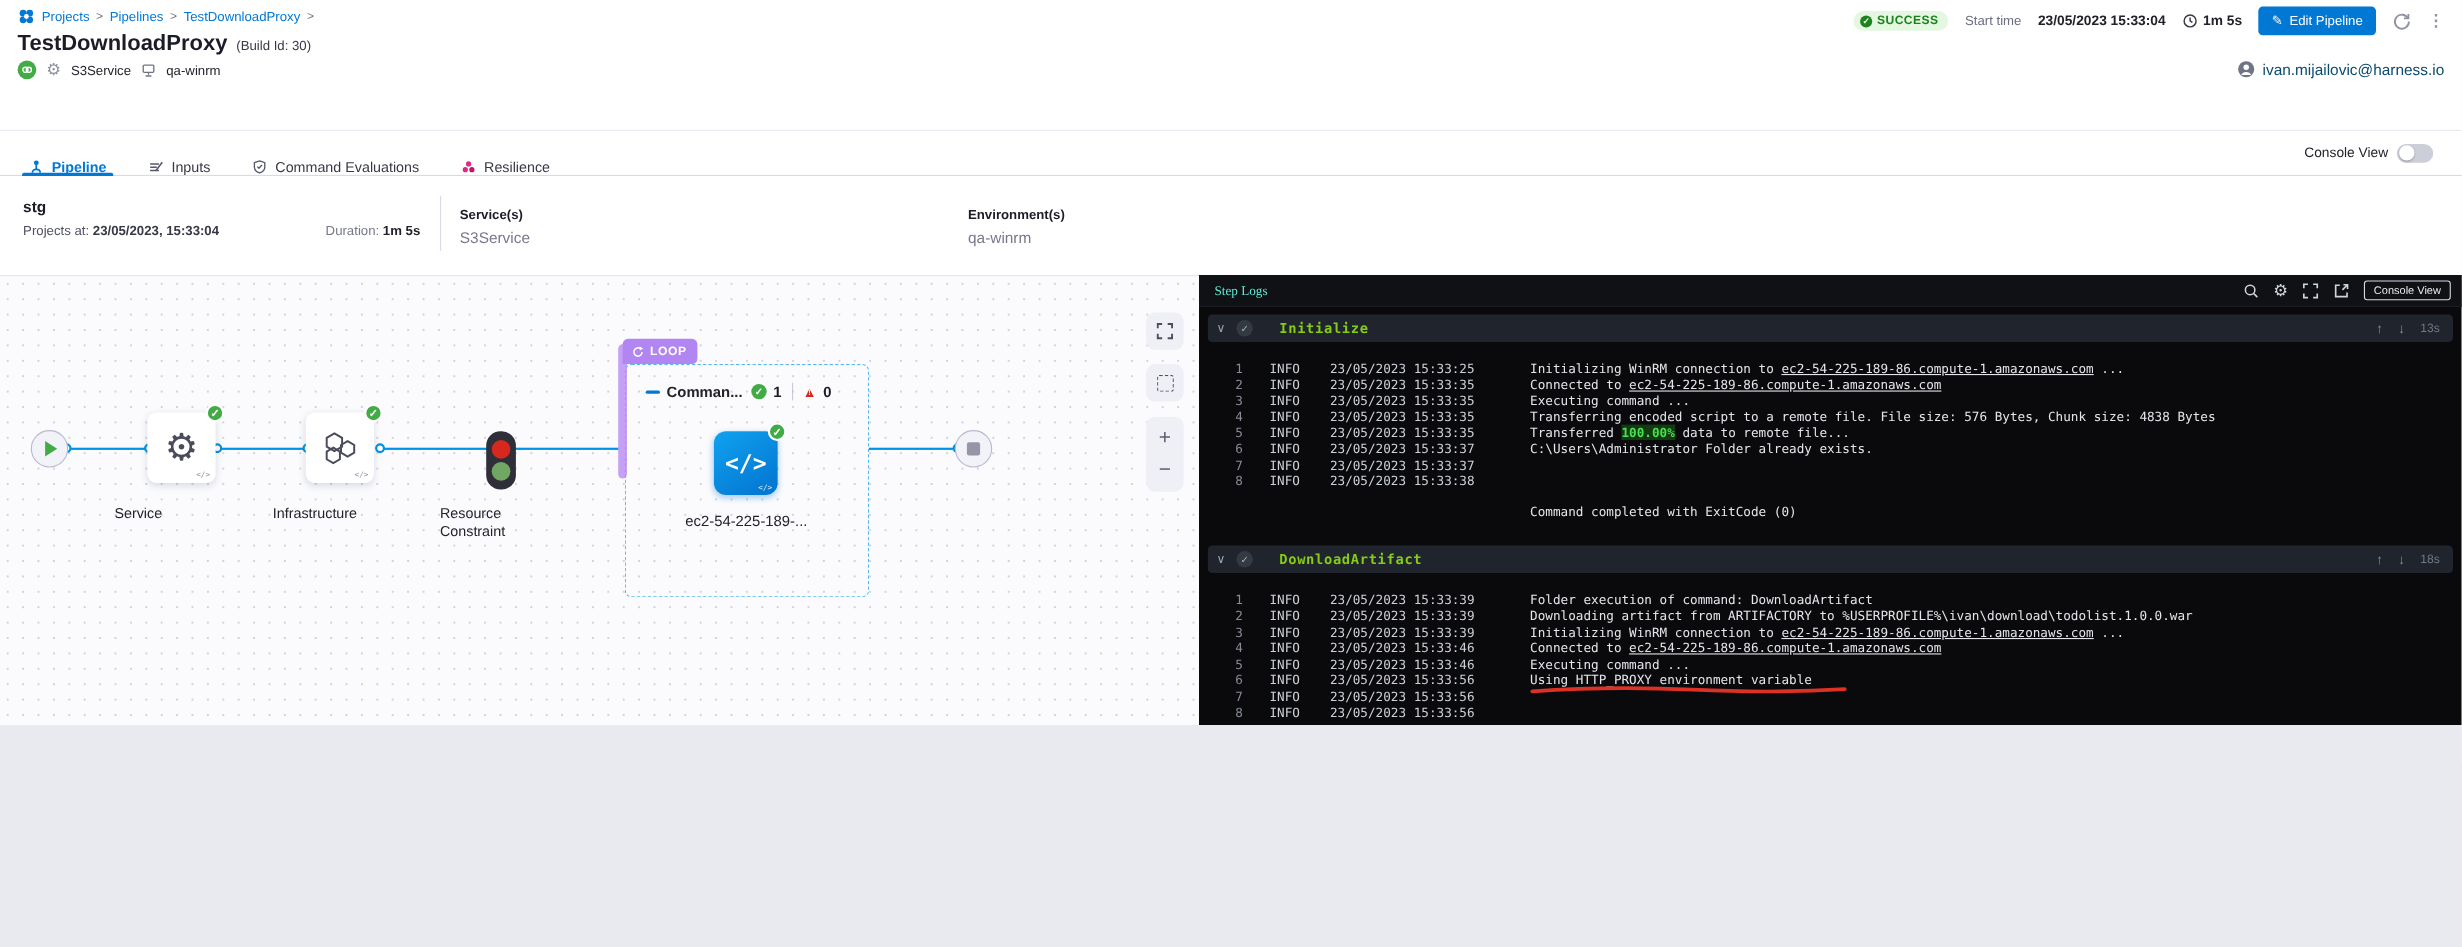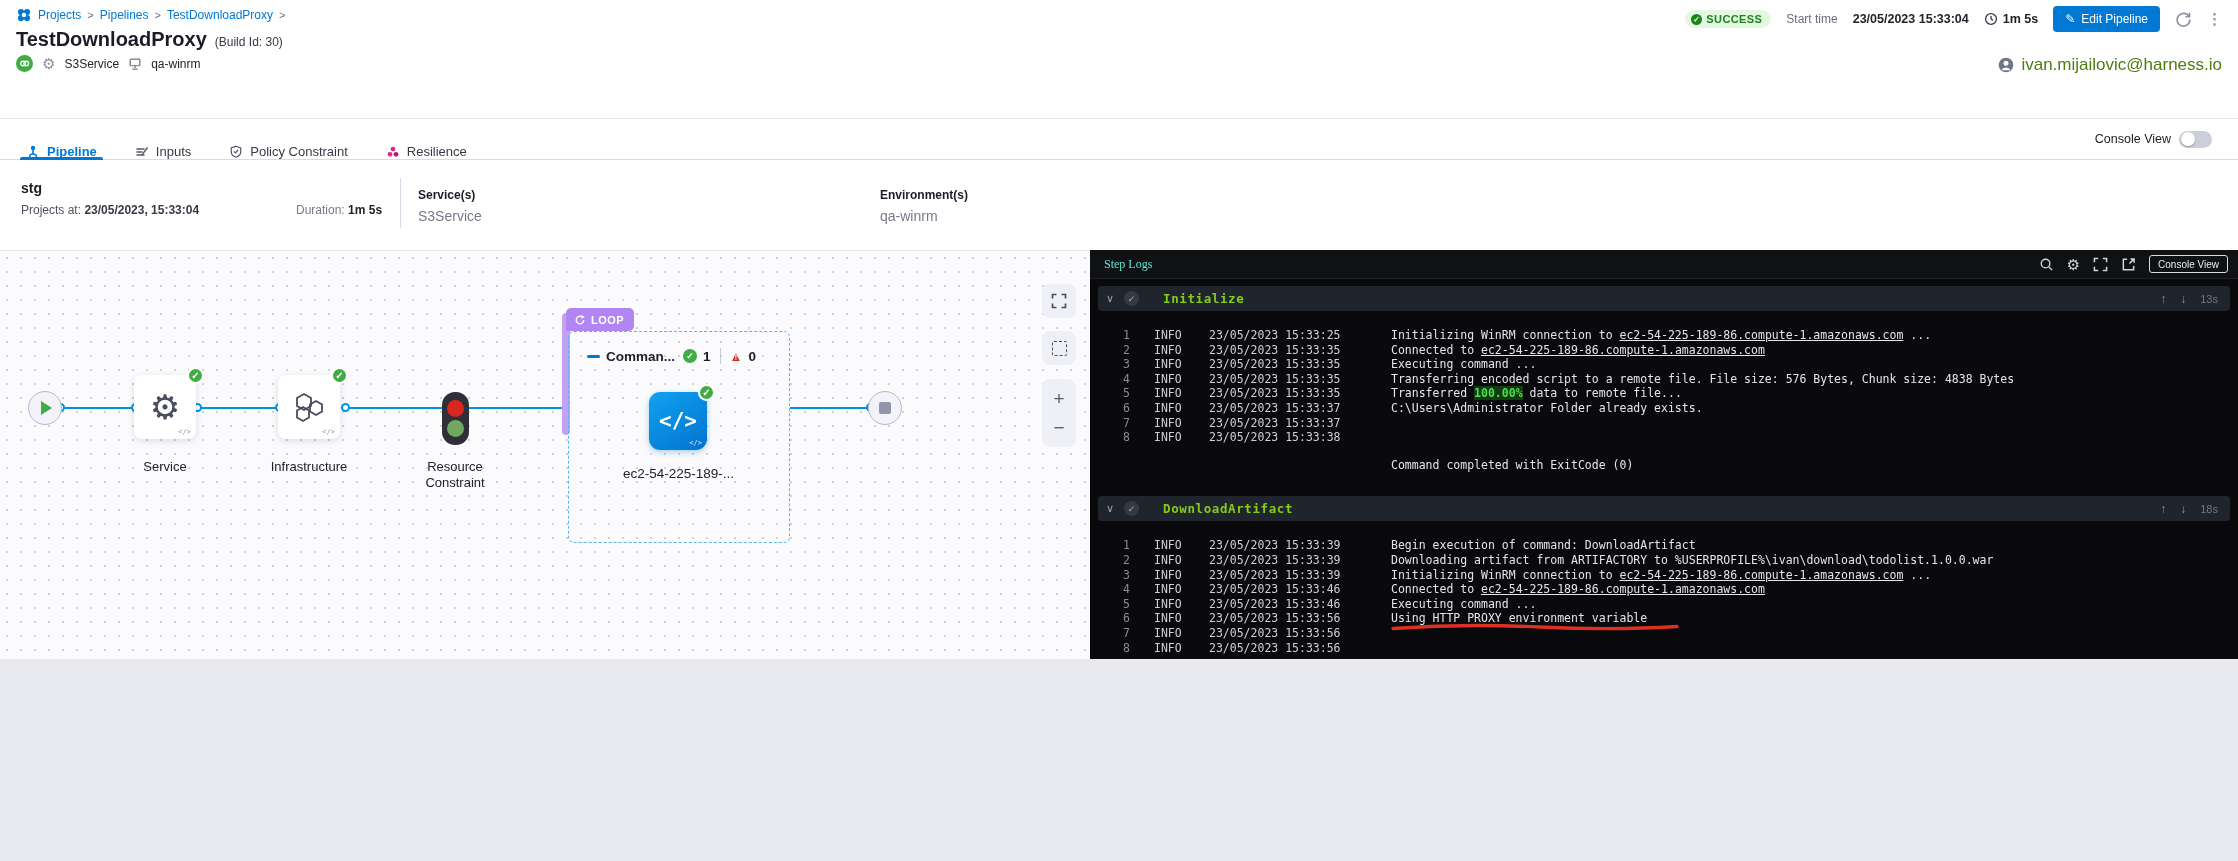--- a/index.html
+++ b/index.html
@@ -19,21 +19,21 @@
   .grn-circ{width:17px;height:17px;border-radius:50%;background:#42ab45;display:inline-flex;align-items:center;justify-content:center;}
   .hdr-right{position:absolute;right:16px;top:6px;display:flex;align-items:center;gap:15px;}
   .pill-success{background:#e4f7e1;color:#1b841d;font-size:11px;font-weight:bold;letter-spacing:.4px;padding:3px 9px 3px 6px;border-radius:9px;display:flex;align-items:center;gap:4px;}
   .ok-dot{width:11px;height:11px;border-radius:50%;background:#1b841d;color:#fff;font-size:8px;display:inline-flex;align-items:center;justify-content:center;}
   .st-label{color:#6b6d85;font-size:12px;}
   .st-val{color:#22222a;font-size:12.5px;font-weight:bold;}
   .dur-wrap{display:flex;align-items:center;gap:5px;font-size:12.5px;font-weight:bold;color:#22222a;}
   .btn-primary{background:#0278d5;color:#fff;border:none;border-radius:4px;height:26px;padding:0 12px;font-size:12px;display:flex;align-items:center;gap:6px;cursor:pointer;font-family:inherit;}
   .icon-btn{background:none;border:none;color:#9093a6;cursor:pointer;padding:0;display:flex;align-items:center;}
   .dots{color:#9093a6;font-size:15px;font-weight:bold;letter-spacing:0;}
-  .email-row{position:absolute;right:16px;top:55px;display:flex;align-items:center;gap:7px;font-size:17px;color:#4d7c0f;}
+  .email-row{position:absolute;right:16px;top:55px;display:flex;align-items:center;gap:7px;font-size:14px;color:#0c4a6e;}
 
   
   .tabs{position:absolute;left:0;top:118px;width:2238px;height:42px;border-top:1px solid #e8e9f0;border-bottom:1px solid #d9dae6;background:#fff;display:flex;align-items:stretch;padding-left:20px;}
   .tab{display:flex;align-items:flex-end;gap:7px;padding:0 6px;margin-right:26px;font-size:13px;color:#383946;position:relative;cursor:pointer;}
   .tab.active{color:#0278d5;font-weight:bold;}
   .tab.active::after{content:"";position:absolute;left:0;right:0;bottom:-1px;height:3px;background:#0278d5;border-radius:2px 2px 0 0;}
   .tabs-right{margin-left:auto;display:flex;align-items:center;gap:8px;padding-right:26px;font-size:12.5px;color:#22222a;}
   .toggle{width:33px;height:17px;border-radius:9px;background:#ccced9;position:relative;cursor:pointer;}
   .toggle .knob{position:absolute;left:2px;top:1.5px;width:14px;height:14px;border-radius:50%;background:#fff;box-shadow:0 1px 2px rgba(0,0,0,.25);}
 
@@ -53,21 +53,21 @@
   .canvas{position:absolute;left:0;top:250px;width:1090px;height:611px;background:#fbfbfd;background-image:radial-gradient(circle,#cfd2dc 1px,transparent 1.3px);background-size:14px 14px;border-top:1px solid #e4e6ee;overflow:hidden;}
   .edge{position:absolute;height:2px;background:#0092e4;top:156px;}
   .dot{position:absolute;width:9px;height:9px;border-radius:50%;background:#fff;border:2.5px solid #0092e4;top:152px;margin-left:-6px;}
   .tnode{position:absolute;width:34px;height:34px;border-radius:50%;background:#f2f2f9;border:1px solid #b8b9cc;top:140px;display:flex;align-items:center;justify-content:center;}
   .play-tri{width:0;height:0;border-left:11px solid #42ab45;border-top:7px solid transparent;border-bottom:7px solid transparent;margin-left:3px;}
   .stop-sq{width:12px;height:12px;border-radius:2px;background:#9496a8;}
   .ncard{position:absolute;width:62px;height:64px;background:#fff;border-radius:8px;box-shadow:0 2px 7px rgba(40,60,100,.16);display:flex;align-items:center;justify-content:center;cursor:pointer;}
   .badge-check{position:absolute;top:-8px;right:-8px;width:17px;height:17px;border-radius:50%;background:#42ab45;border:2px solid #fff;color:#fff;font-size:10px;font-weight:bold;display:flex;align-items:center;justify-content:center;}
   .gear-big{font-size:34px;color:#4a4c5c;line-height:1;}
   .mini-code{position:absolute;right:5px;bottom:3px;font-size:7px;color:#9093a6;font-family:"DejaVu Sans Mono",monospace;}
-  .nlabel{position:absolute;text-align:center;font-size:13px;color:#22222a;line-height:1.2;}
+  .nlabel{position:absolute;text-align:left;font-size:13px;color:#22222a;line-height:1.2;}
   .tlight{position:absolute;left:442px;top:141px;width:27px;height:53px;background:#2f2f3a;border-radius:13px;display:flex;flex-direction:column;align-items:center;justify-content:center;gap:3px;cursor:pointer;}
   .tl-red{width:17px;height:17px;border-radius:50%;background:#d6281e;}
   .tl-grn{width:17px;height:17px;border-radius:50%;background:#6fa763;}
   .loop-bar{position:absolute;left:562px;top:62px;width:8px;height:122px;background:#c5a1f5;border-radius:4px;}
   .loop-badge{position:absolute;left:566px;top:57px;height:23px;padding:0 10px 0 8px;background:#b286f2;border-radius:5px 5px 5px 0;color:#fff;font-size:11px;font-weight:bold;letter-spacing:.5px;display:flex;align-items:center;gap:5px;}
   .loop-box{position:absolute;left:568px;top:80px;width:222px;height:212px;border:1.6px dashed #56b6f0;border-radius:6px;cursor:pointer;}
   .grp-h{position:absolute;left:18px;top:16px;display:flex;align-items:center;gap:6px;font-size:13.5px;}
   .gh-minus{width:13px;height:3px;background:#0278d5;border-radius:2px;cursor:pointer;}
   .gh-name{font-weight:bold;color:#22222a;margin-right:2px;}
   .gh-chk{width:14px;height:14px;border-radius:50%;background:#42ab45;color:#fff;font-size:9px;font-weight:bold;display:inline-flex;align-items:center;justify-content:center;}
@@ -208,21 +208,21 @@
           <path d="M1.5 4h8M1.5 7h6M1.5 10h8" stroke="#55576b" stroke-width="1.4"></path>
           <path d="M12.5 2.5L7 9.8" stroke="#55576b" stroke-width="1.4"></path>
         </svg>
       <span>Inputs</span>
     </div>
     <div class="tab">
       <svg width="14" height="14" viewBox="0 0 16 16">
           <path d="M8 1.4l5.4 1.9V8c0 3.2-3.4 5.3-5.4 6C6 13.3 2.6 11.2 2.6 8V3.3Z" fill="none" stroke="#55576b" stroke-width="1.4"></path>
           <path d="M5.6 7.4l1.7 1.7 3.1-3.4" fill="none" stroke="#55576b" stroke-width="1.4"></path>
         </svg>
-      <span>Policy Constraint</span>
+      <span>Command Evaluations</span>
     </div>
     <div class="tab">
       <svg width="14" height="14" viewBox="0 0 16 16">
           <circle cx="8" cy="4.6" r="2.7" fill="#e0258c"></circle>
           <circle cx="4.6" cy="10.6" r="2.7" fill="#e0258c"></circle>
           <circle cx="11.4" cy="10.6" r="2.7" fill="#c0126f"></circle>
         </svg>
       <span>Resilience</span>
     </div>
     <div class="tabs-right">
@@ -389,21 +389,21 @@
             <span class="chev">∨</span>
             <span class="scheck">✓</span>
             <span class="sname">DownloadArtifact</span>
             <span class="sright">
               <span class="arr">↑</span>
               <span class="arr">↓</span>
               <span class="sdur">18s</span>
             </span>
           </div>
           <div class="sec-b">
-            <div class="lrow"><span class="lnum">1</span><span class="llvl">INFO</span><span class="lts">23/05/2023 15:33:39</span><span class="lmsg"><span>Begin execution of command: DownloadArtifact</span></span></div>
+            <div class="lrow"><span class="lnum">1</span><span class="llvl">INFO</span><span class="lts">23/05/2023 15:33:39</span><span class="lmsg"><span>Folder execution of command: DownloadArtifact</span></span></div>
             <div class="lrow"><span class="lnum">2</span><span class="llvl">INFO</span><span class="lts">23/05/2023 15:33:39</span><span class="lmsg"><span>Downloading artifact from ARTIFACTORY to %USERPROFILE%\ivan\download\todolist.1.0.0.war</span></span></div>
             <div class="lrow"><span class="lnum">3</span><span class="llvl">INFO</span><span class="lts">23/05/2023 15:33:39</span><span class="lmsg"><span>Initializing WinRM connection to </span><span class="link">ec2-54-225-189-86.compute-1.amazonaws.com</span><span> ...</span></span></div>
             <div class="lrow"><span class="lnum">4</span><span class="llvl">INFO</span><span class="lts">23/05/2023 15:33:46</span><span class="lmsg"><span>Connected to </span><span class="link">ec2-54-225-189-86.compute-1.amazonaws.com</span></span></div>
             <div class="lrow"><span class="lnum">5</span><span class="llvl">INFO</span><span class="lts">23/05/2023 15:33:46</span><span class="lmsg"><span>Executing command ...</span></span></div>
             <div class="lrow"><span class="lnum">6</span><span class="llvl">INFO</span><span class="lts">23/05/2023 15:33:56</span><span class="lmsg"><span>Using HTTP_PROXY environment variable</span><span class="redline"><svg width="292" height="10" viewBox="0 0 292 10">
                     <path d="M4 6.5 Q75 1.5 150 5 T288 4.5" fill="none" stroke="#dd3125" stroke-width="3.4" stroke-linecap="round"></path>
                   </svg></span></span></div>
             <div class="lrow"><span class="lnum">7</span><span class="llvl">INFO</span><span class="lts">23/05/2023 15:33:56</span><span class="lmsg"></span></div>
             <div class="lrow"><span class="lnum">8</span><span class="llvl">INFO</span><span class="lts">23/05/2023 15:33:56</span><span class="lmsg"></span></div>
             <div class="lrow foot"><span class="lnum"></span><span class="llvl"></span><span class="lts"></span><span class="lmsg">Command completed with ExitCode (0)</span></div>

